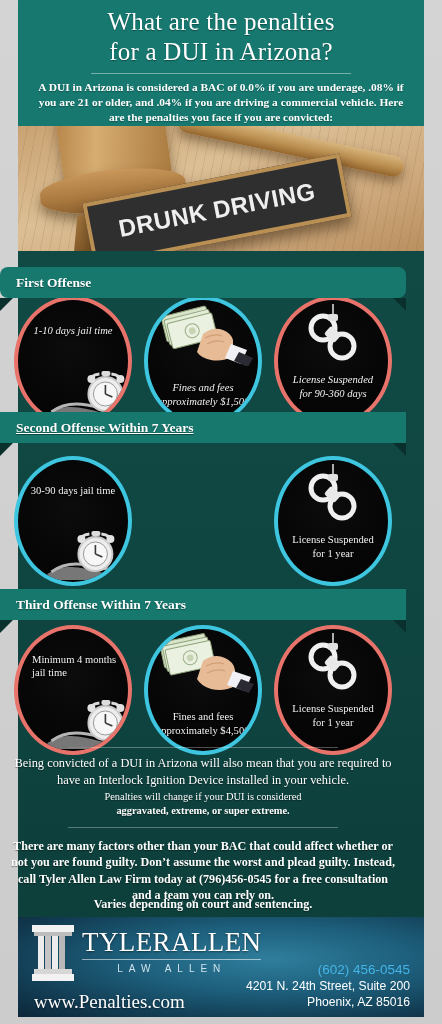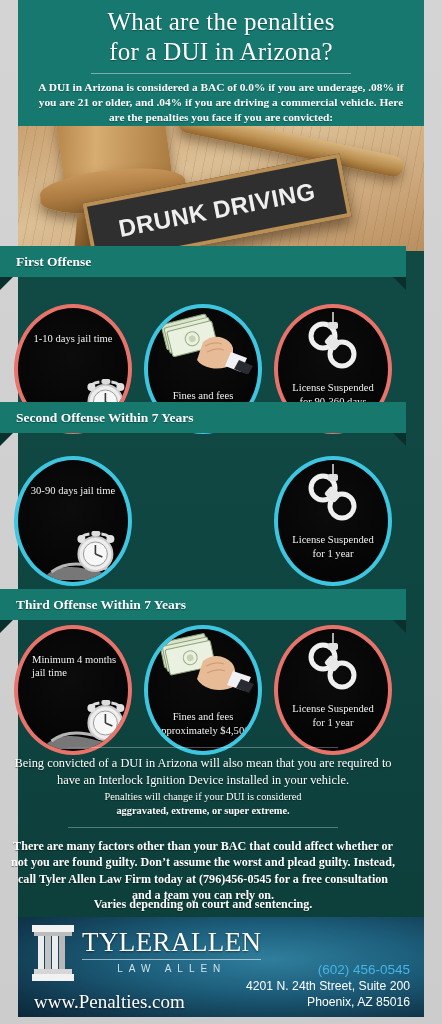--- a/index.html
+++ b/index.html
@@ -308,24 +308,24 @@
     <div class="gavel-head"></div>
     <div class="gavel-base"></div>
     <div class="sign-stand"></div>
     <div class="sign">
       <span>DRUNK DRIVING</span>
     </div>
   </div>
 
   <div class="body-panel"></div>
 
-  <div class="banner" style="top:246px;">
+  <div class="banner" style="top:267px;border-radius:8px;">
     <span>First Offense</span>
   </div>
-  <div class="circle-row" style="top:304px;">
+  <div class="circle-row" style="top:296px;font-style:italic;">
 
     <div class="circle jail">
       <svg class="art-clock" viewBox="0 0 92 62">
         <path d="M2 56 C20 44 38 50 54 54 C70 58 84 58 90 56 L90 62 L2 62 Z" fill="#8c8c8c" opacity=".85"></path>
         <path d="M6 54 C22 42 40 46 56 50 C66 52 78 53 86 52" stroke="#b5b5b5" stroke-width="3" fill="none"></path>
         <circle cx="60" cy="36" r="17" fill="#ededed" stroke="#c9c9c9" stroke-width="2"></circle>
         <circle cx="60" cy="36" r="12" fill="#f7f7f7" stroke="#9b9b9b" stroke-width="1"></circle>
         <line x1="60" y1="36" x2="60" y2="27" stroke="#3a3a3a" stroke-width="1.6"></line>
         <line x1="60" y1="36" x2="67" y2="39" stroke="#3a3a3a" stroke-width="1.6"></line>
         <path d="M46 19 a16 16 0 0 1 8 -3" stroke="#dcdcdc" stroke-width="3" fill="none"></path>
@@ -360,21 +360,21 @@
         <line x1="36" y1="0" x2="36" y2="12" stroke="#d8d8d8" stroke-width="1.6"></line>
         <circle cx="26" cy="24" r="12" fill="none" stroke="#f0f0f0" stroke-width="5"></circle>
         <circle cx="45" cy="42" r="12" fill="none" stroke="#f0f0f0" stroke-width="5"></circle>
         <rect x="29" y="25" width="14" height="11" rx="2.5" fill="#e8e8e8" transform="rotate(42 36 30)"></rect>
         <rect x="31" y="10" width="10" height="7" rx="2" fill="#e0e0e0"></rect>
       </svg>
       <div class="label">License Suspended for 90-360 days</div>
     </div>
   </div>
 
-  <div class="banner" style="top:402px;">
+  <div class="banner" style="top:412px;text-decoration:underline;">
     <span>Second Offense Within 7 Years</span>
   </div>
   <div class="circle-row" style="top:456px;">
 
     <div class="circle jail blue">
       <svg class="art-clock" viewBox="0 0 92 62">
         <path d="M2 56 C20 44 38 50 54 54 C70 58 84 58 90 56 L90 62 L2 62 Z" fill="#8c8c8c" opacity=".85"></path>
         <path d="M6 54 C22 42 40 46 56 50 C66 52 78 53 86 52" stroke="#b5b5b5" stroke-width="3" fill="none"></path>
         <circle cx="50" cy="36" r="17" fill="#ededed" stroke="#c9c9c9" stroke-width="2"></circle>
         <circle cx="50" cy="36" r="12" fill="#f7f7f7" stroke="#9b9b9b" stroke-width="1"></circle>

